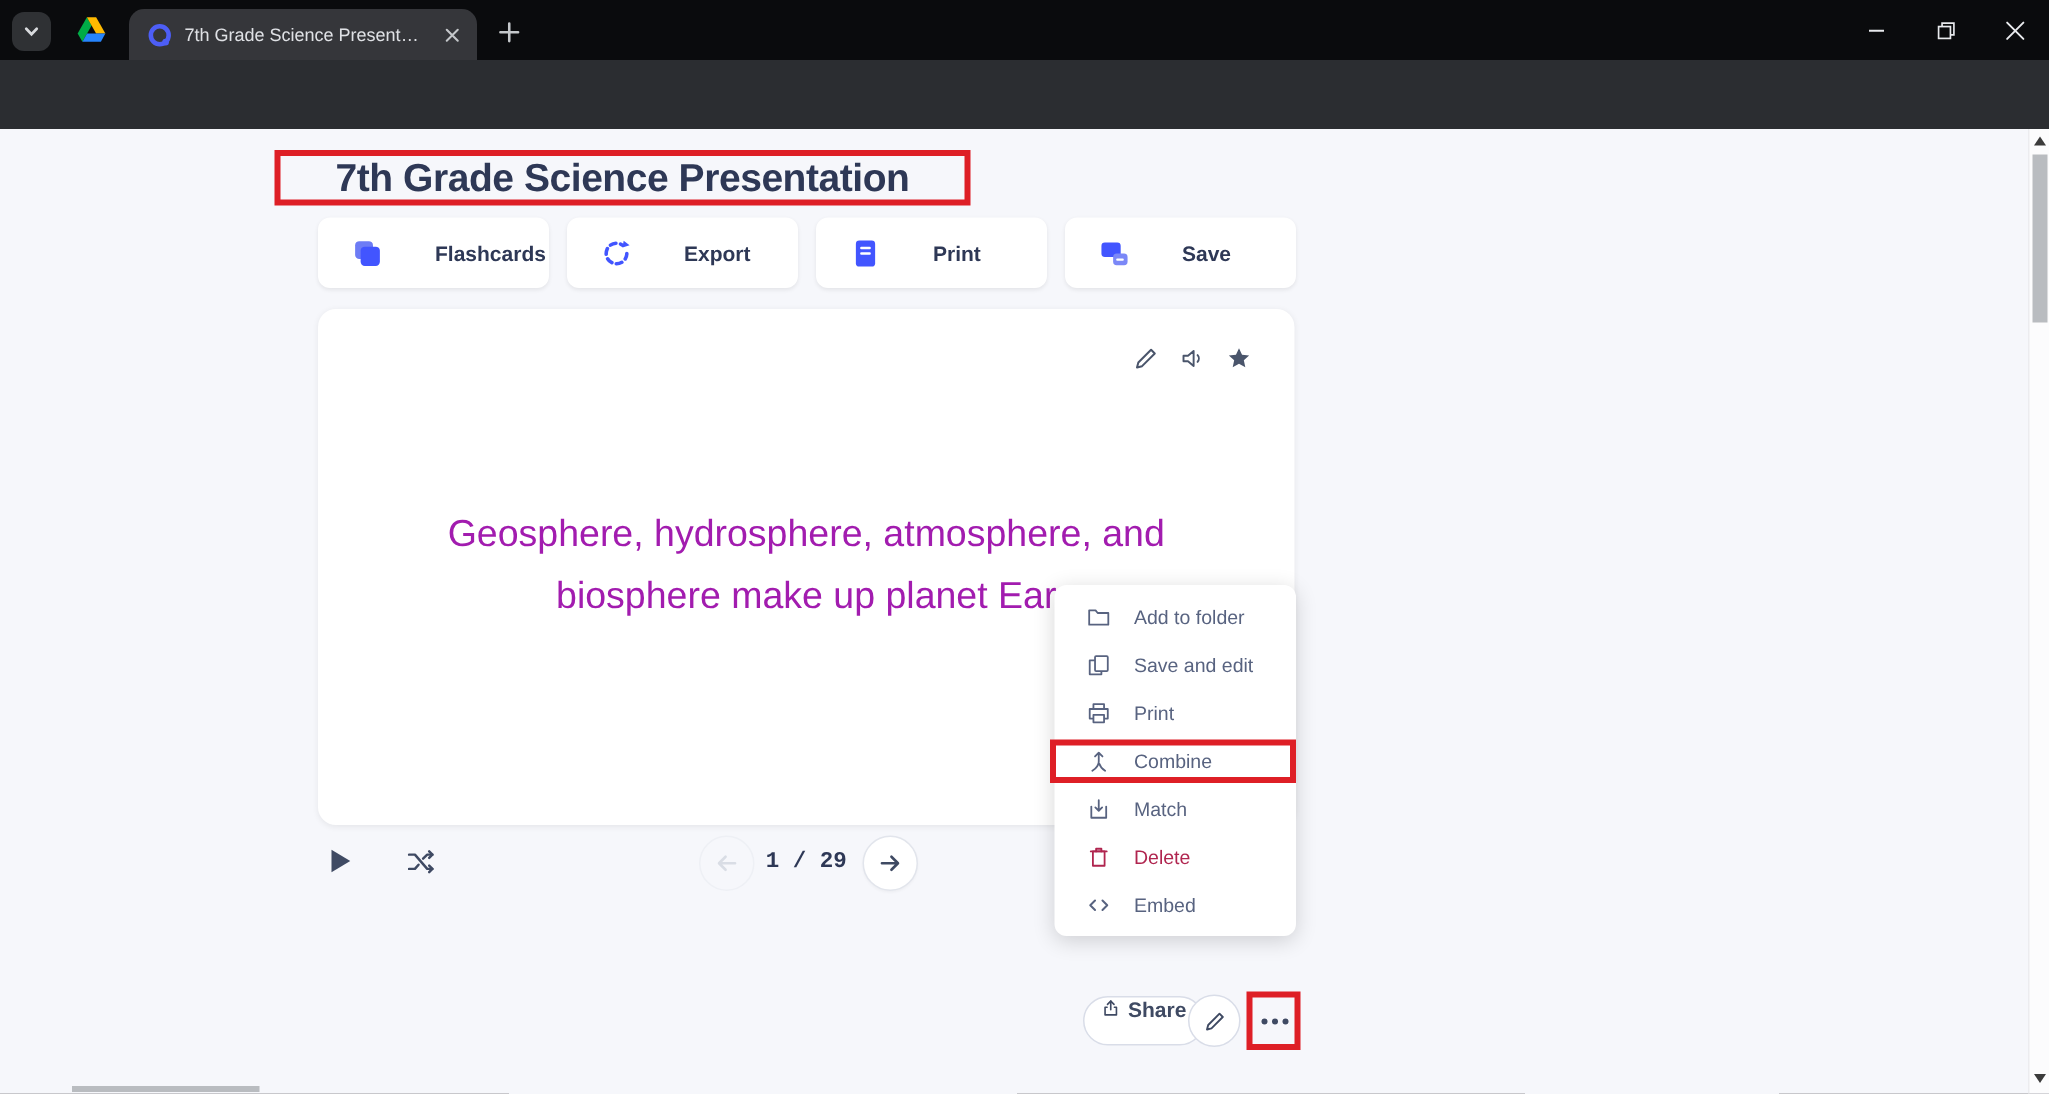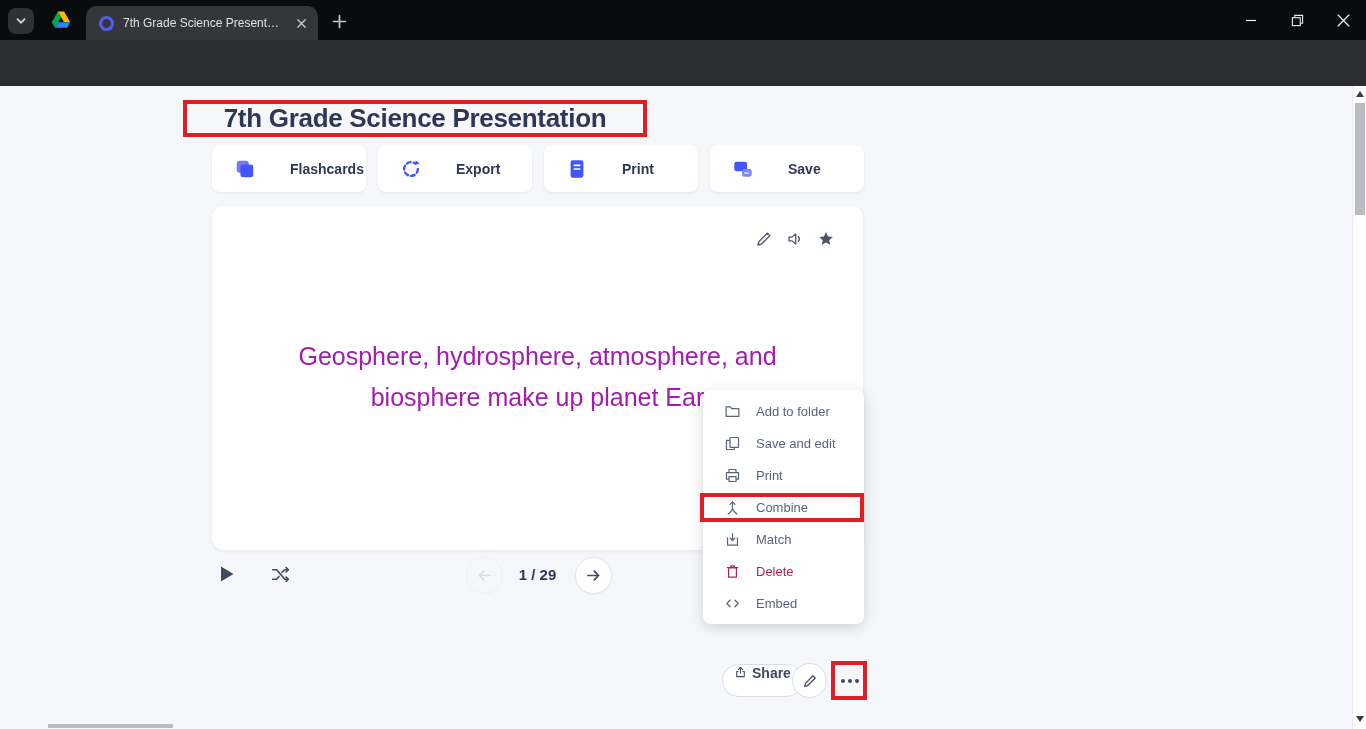--- a/index.html
+++ b/index.html
@@ -58,21 +58,21 @@
   .controls { position:absolute; left:0; top:471px; width:100%; height:40px; }
   .play-btn { position:absolute; left:219px; top:8px; color:#3f4a63; }
   .shuffle-btn { position:absolute; left:270px; top:8px; color:#3f4a63; }
   .nav-circle { position:absolute; width:37px; height:37px; border-radius:50%; background:#fff;
     display:flex; align-items:center; justify-content:center; border:1px solid #e2e5ec; }
   .nav-circle.disabled { border-color:#eef0f5; color:#d9dde5; background:transparent; }
   .nav-circle.active { color:#3f4a63; box-shadow:0 1px 2px rgba(0,0,0,.04); }
   .prev { left:466px; top:0; }
   .next { left:575px; top:0; }
   .page-count { position:absolute; left:500px; top:9px; width:75px; text-align:center;
-    font-size:15px; font-weight:600; color:#2e3856; }
+    font-size:15px; font-weight:600; color:#2e3856;font-family:Liberation Mono, monospace; }
 
   .bottom-actions { position:absolute; top:577px; left:0; width:100%; height:40px; }
   .share-btn { position:absolute; left:722px; top:1px; height:33px; border-radius:17px; background:#fff;
     border:1px solid #d9dde8; display:flex; align-items:flex-start; gap:5px; padding:0 11px;
     font-size:14px; font-weight:600; color:#3f4a63; cursor:pointer; }
   .pencil-btn { position:absolute; left:792px; top:0; width:35px; height:35px; border-radius:50%; background:#fff;
     border:1px solid #d9dde8; display:flex; align-items:center; justify-content:center; color:#3f4a63; cursor:pointer; }
   .dots-btn { position:absolute; left:838px; top:6px; width:24px; height:24px; display:flex; align-items:center;
     justify-content:center; gap:3px; cursor:pointer; }
   .dots-btn i { width:4px; height:4px; border-radius:50%; background:#3f4a63; }

